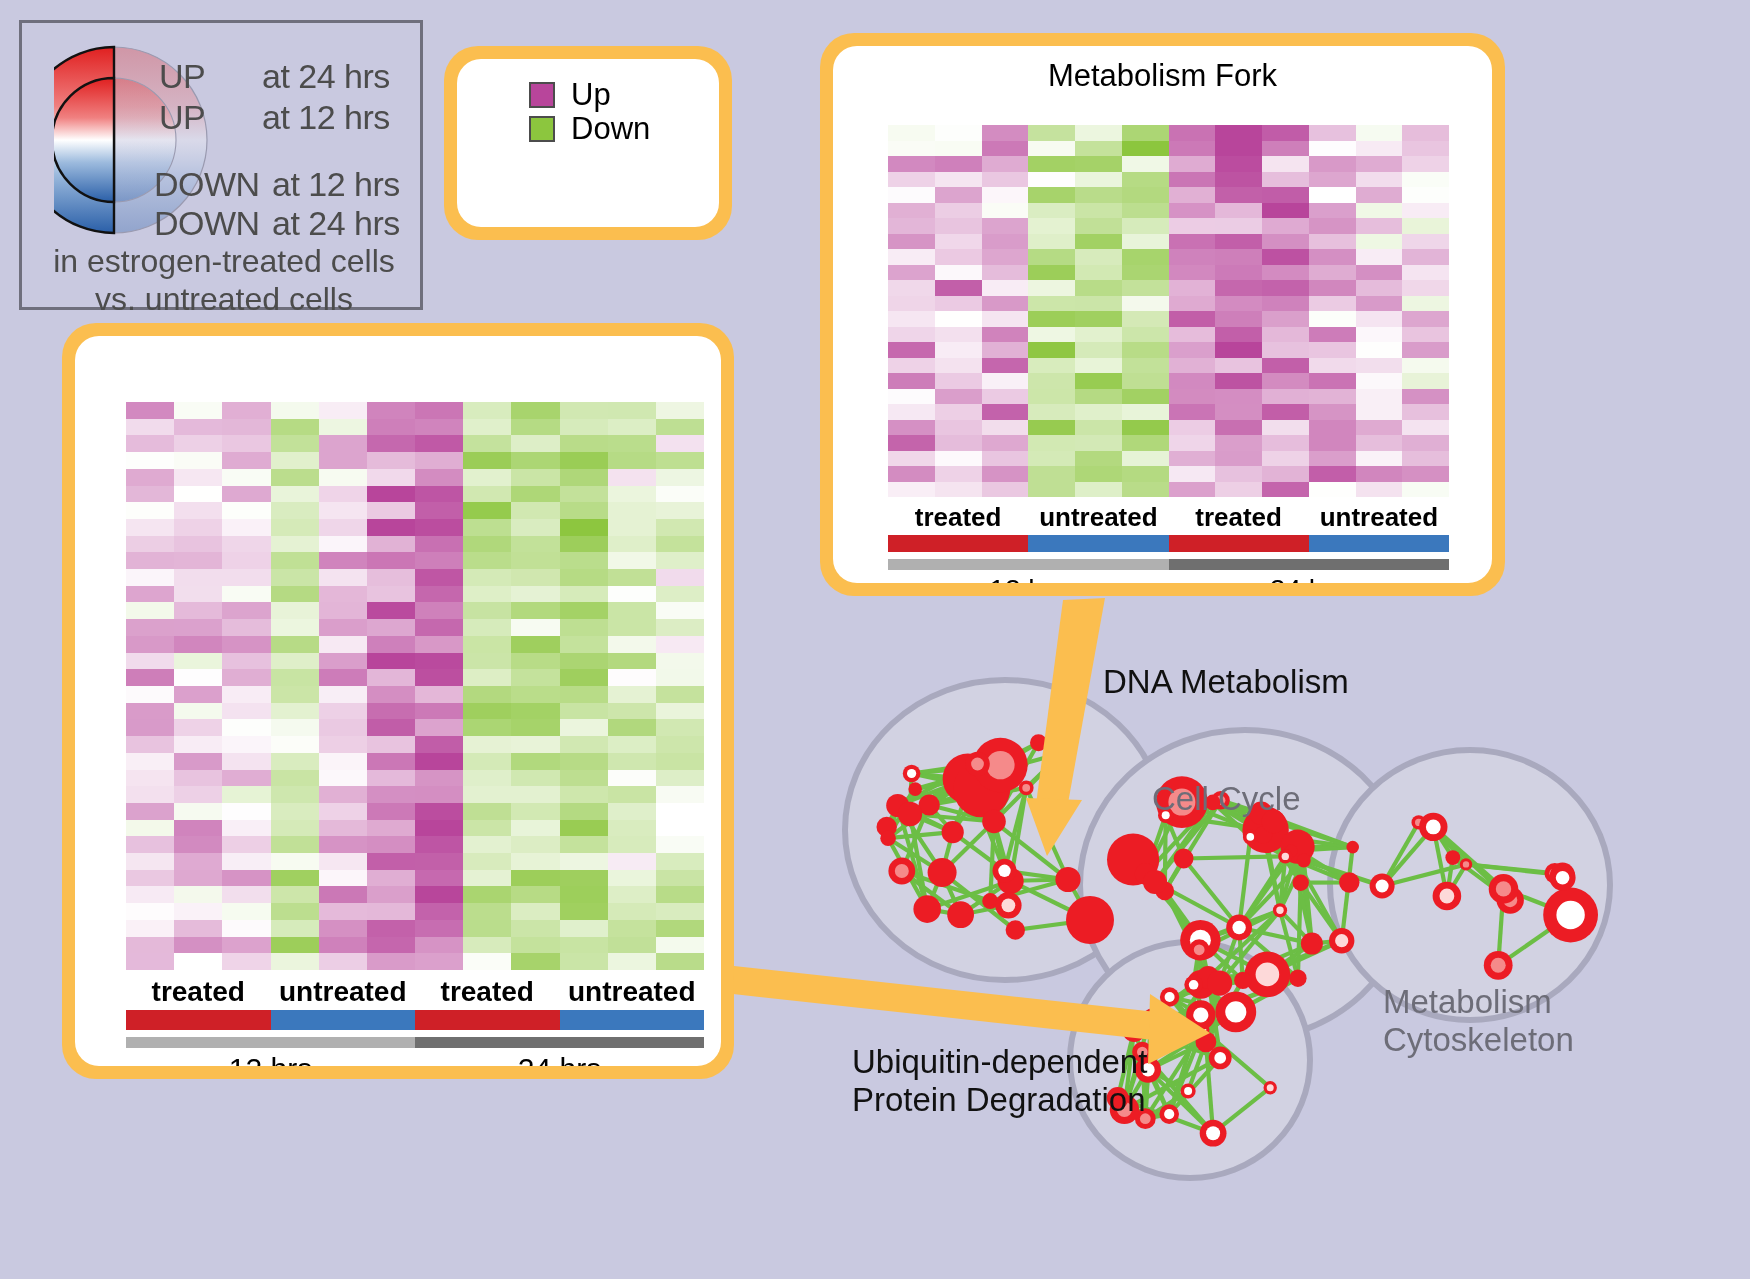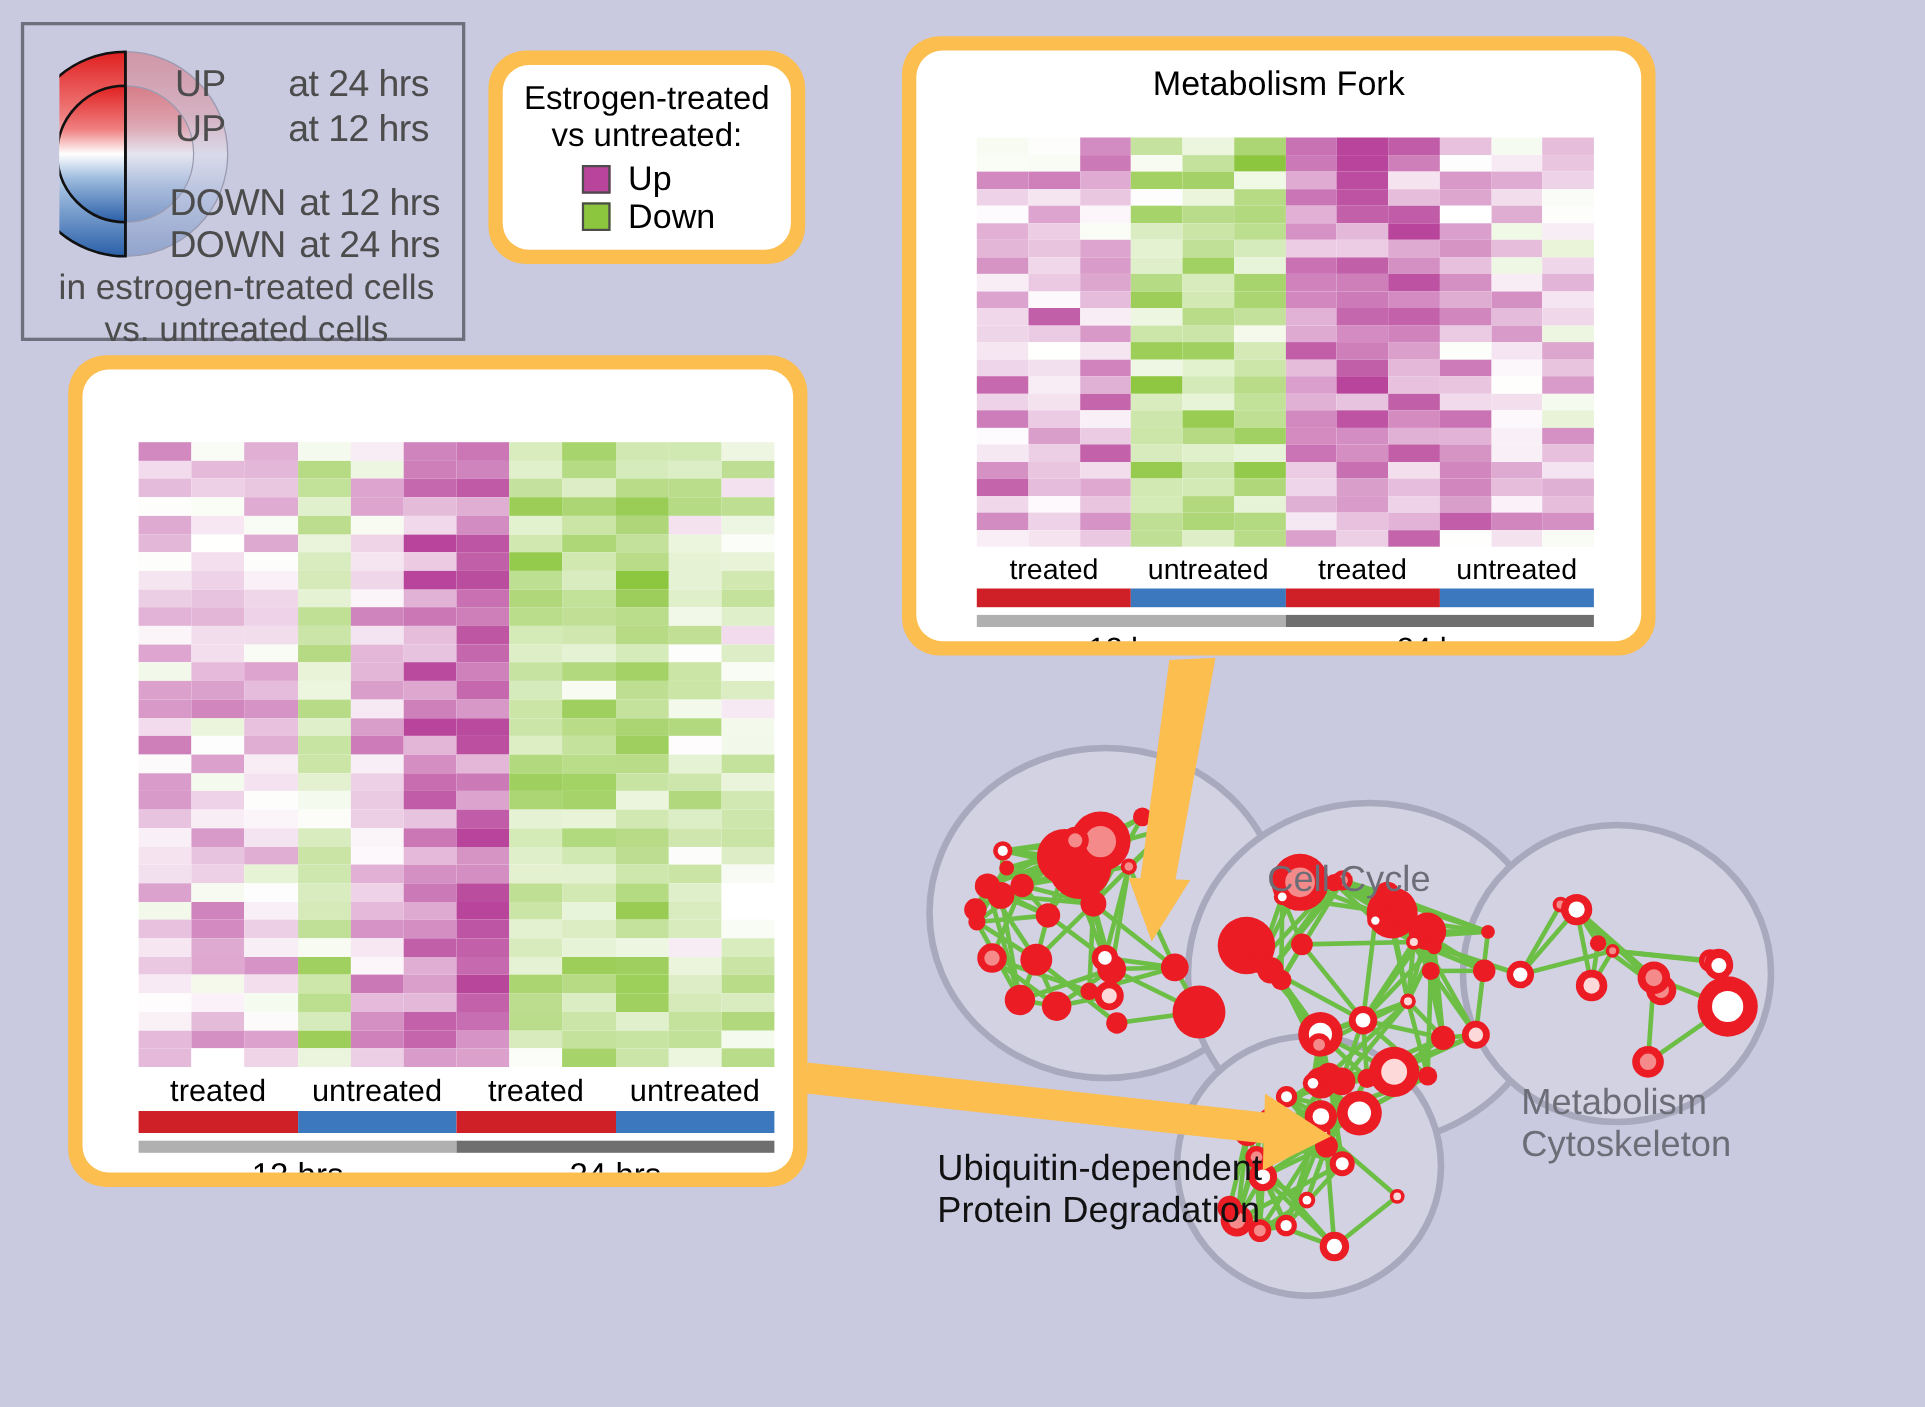--- a/index.html
+++ b/index.html
@@ -44,21 +44,21 @@
   
   .hm{position:absolute;display:grid;}
   .hm div{width:100%;height:100%;}
 
   #rf-hm{left:55px;top:79px;width:561px;height:372px;}
   #apc-hm{left:51px;top:66px;width:578px;height:568px;}
 
   
   .axis{position:absolute;}
   .axis-labels{display:flex;}
-  .axis-labels span{flex:1;text-align:center;font-size:26px;color:#000;}
+  .axis-labels span{flex:1;text-align:center;font-size:26px;color:#000;font-weight:bold;}
   .bar-row{display:flex;height:17px;margin-top:2px;}
   .bar-row div{flex:1;}
   .bar-row2{display:flex;height:11px;margin-top:7px;}
   .bar-row2 div{flex:1;}
   .time-row{display:flex;margin-top:4px;}
   .time-row span{flex:1;text-align:center;font-size:28px;color:#000;}
 
   #rf-axis{left:55px;top:456px;width:561px;}
   #apc-axis{left:51px;top:640px;width:578px;}
   #apc-axis .axis-labels span{font-size:28px;}
@@ -133,24 +133,20 @@
     <div class="wheel-txt" style="left:250px;top:181px;">at 24 hrs</div>
 
     <div id="wheel-note">
       <div>in estrogen-treated cells</div>
       <div>vs. untreated cells</div>
     </div>
   </div>
 
   <div class="panel" id="legend-panel">
     <div class="panel-inner" id="legend-inner">
-      <div class="legend-title">
-        <div>Estrogen-treated</div>
-        <div>vs untreated:</div>
-      </div>
       <div class="legend-rows">
         <div class="legend-row">
           <span class="swatch" style="background:#b8459b"></span>
           <span class="legend-lab">Up</span>
         </div>
         <div class="legend-row">
           <span class="swatch" style="background:#8cc63e"></span>
           <span class="legend-lab">Down</span>
         </div>
       </div>
@@ -1319,20 +1315,21 @@
           <circle cx="334.4" cy="489.4" r="7.6" fill="#f58a8a"></circle>
           <circle cx="327.7" cy="478.0" r="11.0" fill="#ec1c24"></circle>
           <circle cx="430.2" cy="437.9" r="11.4" fill="#ec1c24"></circle>
           <circle cx="430.2" cy="437.9" r="5.9" fill="#ffffff"></circle>
           <circle cx="300.0" cy="300.0" r="24.0" fill="#ec1c24"></circle>
           <circle cx="365.0" cy="262.0" r="12.0" fill="#ec1c24"></circle>
         </g>
     </svg>
   </div>
 
+  <div class="net-label" id="lab-dna">DNA Metabolism</div>
   <div class="net-label" id="lab-cc">Cell Cycle</div>
   <div class="net-label" id="lab-mt">
     <div>Metabolism</div>
     <div>Cytoskeleton</div>
   </div>
   <div class="net-label" id="lab-ub">
     <div>Ubiquitin-dependent</div>
     <div>Protein Degradation</div>
   </div>
 

